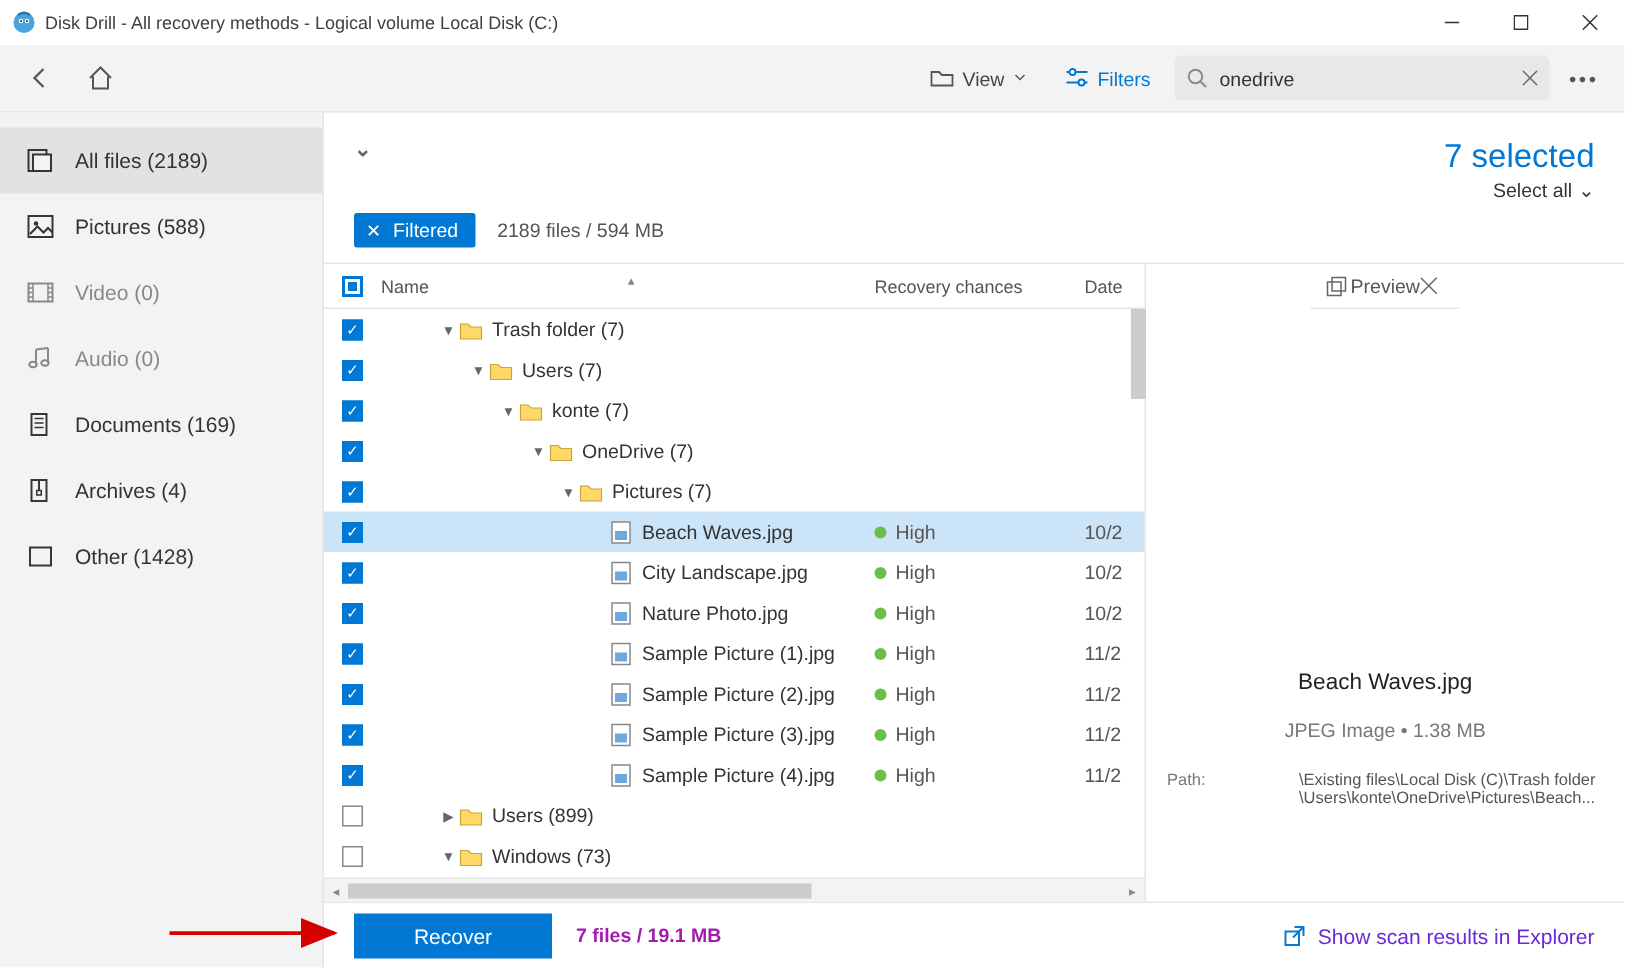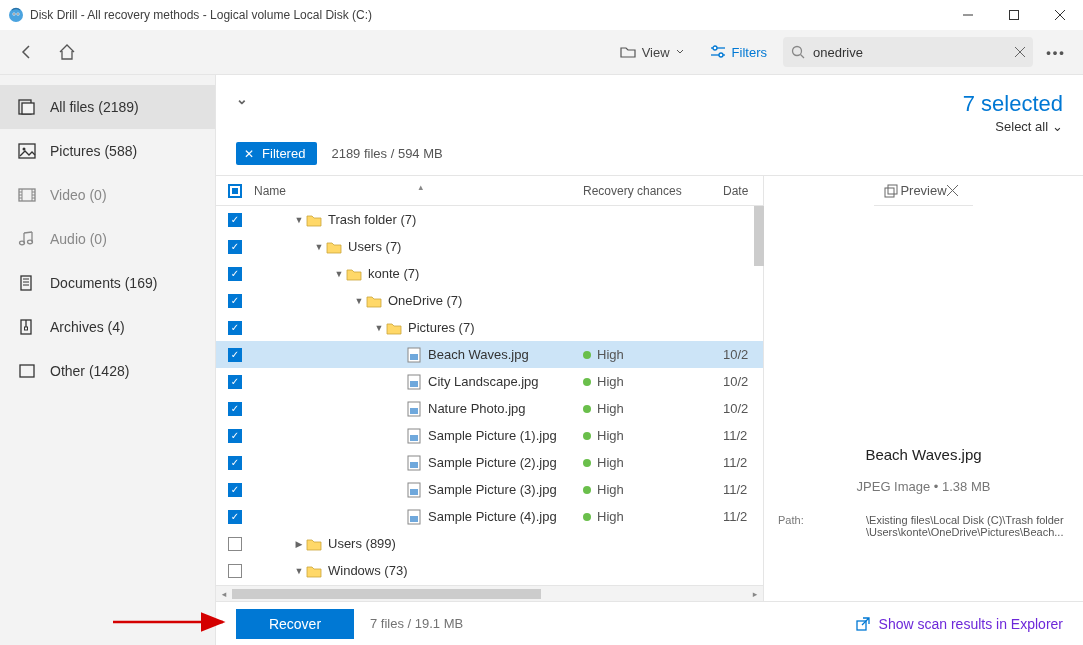--- a/index.html
+++ b/index.html
@@ -85,22 +85,22 @@
 .preview-img .wave { position: absolute; bottom: 25px; left: -20px; right: -20px; height: 55px; background: radial-gradient(ellipse at 40% 100%, #3e5258 0%, #2a3a3f 60%, transparent 100%); border-radius: 50% 50% 0 0 / 100% 100% 0 0; }
 .preview-meta { padding: 20px 12px 10px; text-align: center; }
 .preview-meta .fname { font-size: 15px; color: #222; }
 .preview-meta .ftype { font-size: 13px; color: #777; margin-top: 16px; }
 .preview-details { padding: 10px 14px; font-size: 11px; color: #555; }
 .preview-details .drow { display: flex; margin-bottom: 2px; }
 .preview-details .dlabel { width: 88px; color: #777; flex-shrink: 0; }
 .preview-details .dval { flex: 1; word-break: break-all; }
 
 .bottom-bar { height: 44px; border-top: 1px solid #e5e5e5; display: flex; align-items: center; padding: 0 20px; gap: 16px; }
-.recover-btn { background: #0078d4; color: #fff; border: none; width: 118px; height: 30px; font-size: 14px; cursor: pointer; }
-.bottom-stats { color: #737373; flex: 1; }
+.recover-btn { background: #0078d4; color: #fff; border: none; width: 132px; height: 30px; font-size: 14px; cursor: pointer; }
+.bottom-stats { color: #a21caf; flex: 1; font-weight: bold; }
 .explorer-link { color: #6d28d9; display: flex; align-items: center; gap: 8px; cursor: pointer; font-size: 14px; }
 
 .arrow-annot { position: absolute; left: 108px; bottom: 3px; pointer-events: none; }
 
 svg { display: block; }
 </style>
 </head>
 <body>
 
 <div class="titlebar">

